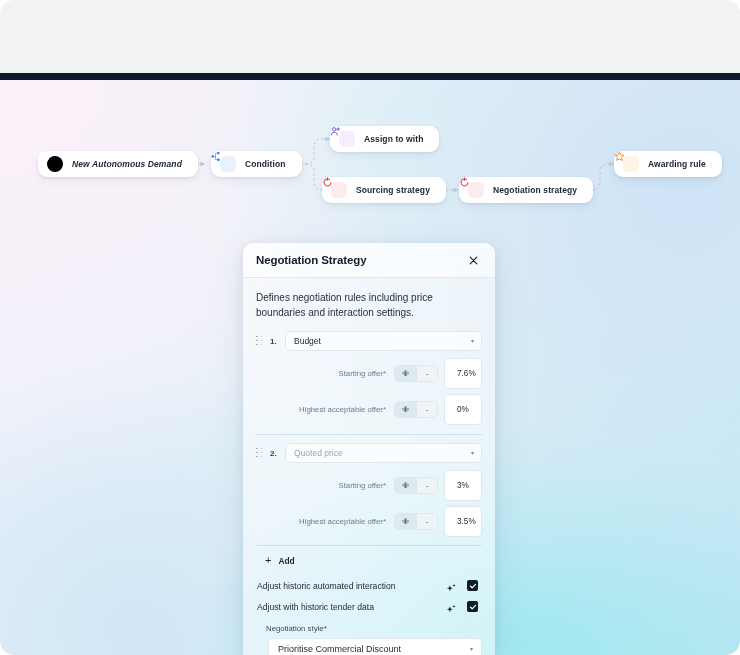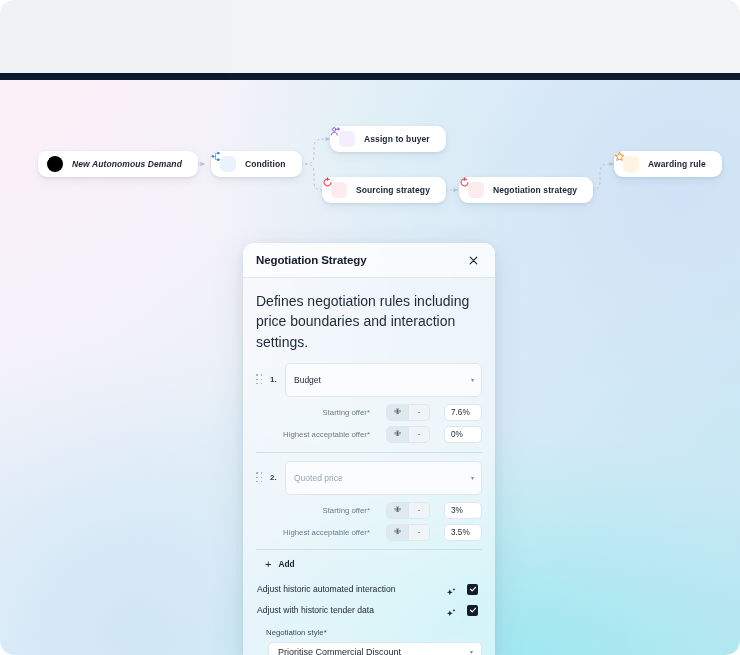--- a/index.html
+++ b/index.html
@@ -107,21 +107,21 @@
   }
   .panel-title { font-size: 11.5px; font-weight: 700; color: #131c2b; letter-spacing: -.1px; }
   .close-btn {
     width: 16px; height: 16px; display: flex; align-items: center; justify-content: center;
     color: #1b2433; cursor: pointer;
   }
 
   .panel-body { padding: 13px 13px 0 13px; }
 
   .desc {
-    font-size: 14px; line-height: 1.45; color: #1f2937; margin-bottom: 11px;
+    font-size: 10px; line-height: 1.45; color: #1f2937; margin-bottom: 11px;
   }
 
   .section-label {
     display: flex; align-items: center; gap: 4px;
     font-size: 7.8px; font-weight: 600; color: #3c4a5c; margin-bottom: 7px;
   }
   .info-ic { width: 8px; height: 8px; }
 
   .rule-row {
     display: flex; align-items: center; gap: 6px; margin-bottom: 7px;
@@ -129,53 +129,53 @@
   .grip {
     width: 8px; height: 11px; flex: 0 0 8px;
     display: grid; grid-template-columns: 1fr 1fr; grid-template-rows: 1fr 1fr 1fr;
     gap: 1.5px; cursor: grab;
   }
   .grip i { width: 1.6px; height: 1.6px; background: #9aa6b4; border-radius: 50%; display: block; }
   .rule-num { font-size: 8px; font-weight: 600; color: #37404f; width: 9px; }
 
   .select {
     flex: 1;
-    height: 34px;
+    height: 20px;
     background: #fbfcfd;
     border: 1px solid #dfe6ec;
     border-radius: 5px;
     display: flex; align-items: center; justify-content: space-between;
     padding: 0 7px 0 8px;
     font-size: 8.5px; color: #1c2534;
     cursor: pointer;
   }
   .select.placeholder { color: #98a4b2; }
   .caret { font-size: 6px; color: #7a8796; line-height: 1; }
 
   .field-row {
-    display: flex; align-items: center; gap: 14px;
+    display: flex; align-items: center; gap: 6px;
     margin-bottom: 5px; padding-left: 23px;
   }
   .field-label {
     flex: 1; text-align: right; font-size: 7.8px; color: #6d7a89; padding-right: 2px;
   }
   .stepper {
     display: flex; border: 1px solid #dfe6ec; border-radius: 5px; overflow: hidden;
     height: 17px; flex: 0 0 44px;
   }
   .st-btn {
     width: 22px; display: flex; align-items: center; justify-content: center;
     font-size: 8px; color: #44505f; cursor: pointer; line-height: 1;
   }
   .st-plus { background: #dfeaee; }
   .st-minus { background: #eff4f7; border-left: 1px solid #dfe6ec; }
   .num-box {
-    flex: 0 0 38px; height: 17px;
+    flex: 0 0 38px; height: 31px;
     background: #ffffff; border: 1px solid #dfe6ec; border-radius: 5px;
-    display: flex; align-items: center; padding-left: 6px;
+    display: flex; align-items: center; padding-left: 12px;
     font-size: 8.2px; color: #1c2534; cursor: text;
   }
 
   .divider { height: 1px; background: rgba(196,212,224,0.7); margin: 8px 0 0 0; }
 
   .add-btn {
     display: flex; align-items: center; gap: 7px;
     padding: 9px 0 9px 9px;
     font-size: 8.4px; font-weight: 700; color: #1b2433; cursor: pointer;
   }
@@ -268,21 +268,21 @@
       </div>
 
       <div class="node" style="left:330px; top:46px;">
         <span class="node-ic ic-assign">
           <svg width="11" height="11" viewBox="0 0 16 16" fill="none" stroke="#7b4de0" stroke-width="1.4" stroke-linecap="round">
             <circle cx="6.2" cy="5" r="2.5"></circle>
             <path d="M1.8 13.2c0-2.5 2-4 4.4-4s4.4 1.5 4.4 4"></path>
             <path d="M12 2.6v3.6M10.2 4.4h3.6"></path>
           </svg>
         </span>
-        <span class="nlabel">Assign to buyer</span>
+        <span class="nlabel">Assign to with</span>
       </div>
 
       <div class="node" style="left:322px; top:97px;">
         <span class="node-ic ic-src">
           <svg width="11" height="11" viewBox="0 0 16 16" fill="none" stroke="#f3344c" stroke-width="1.5" stroke-linecap="round">
             <path d="M13 8a5 5 0 1 1-2.1-4.1"></path>
             <path d="M8 1.2v3.6"></path>
           </svg>
         </span>
         <span class="nlabel">Sourcing strategy</span>

